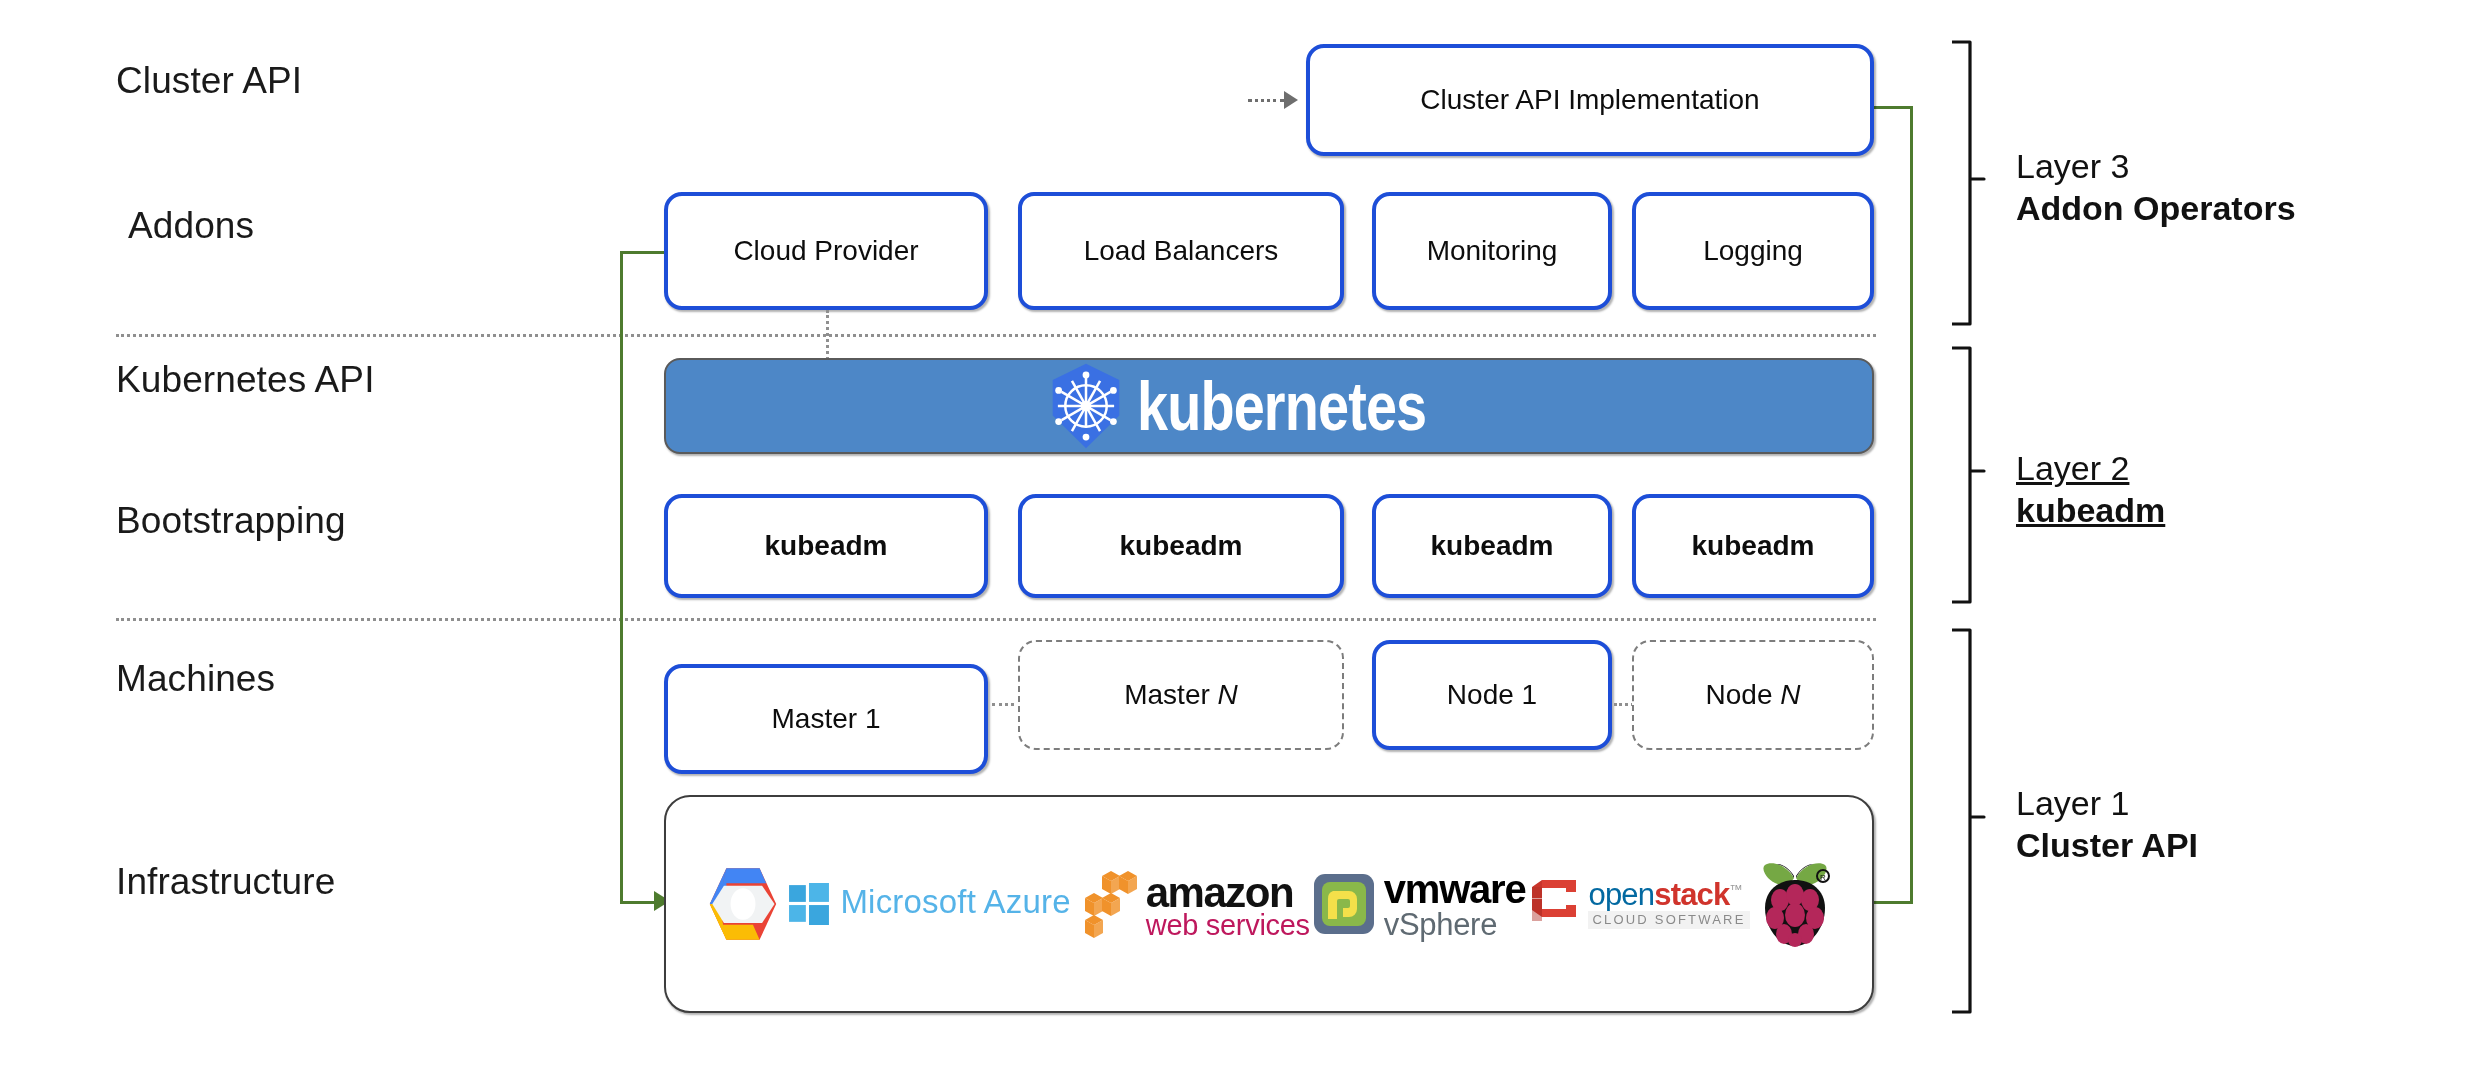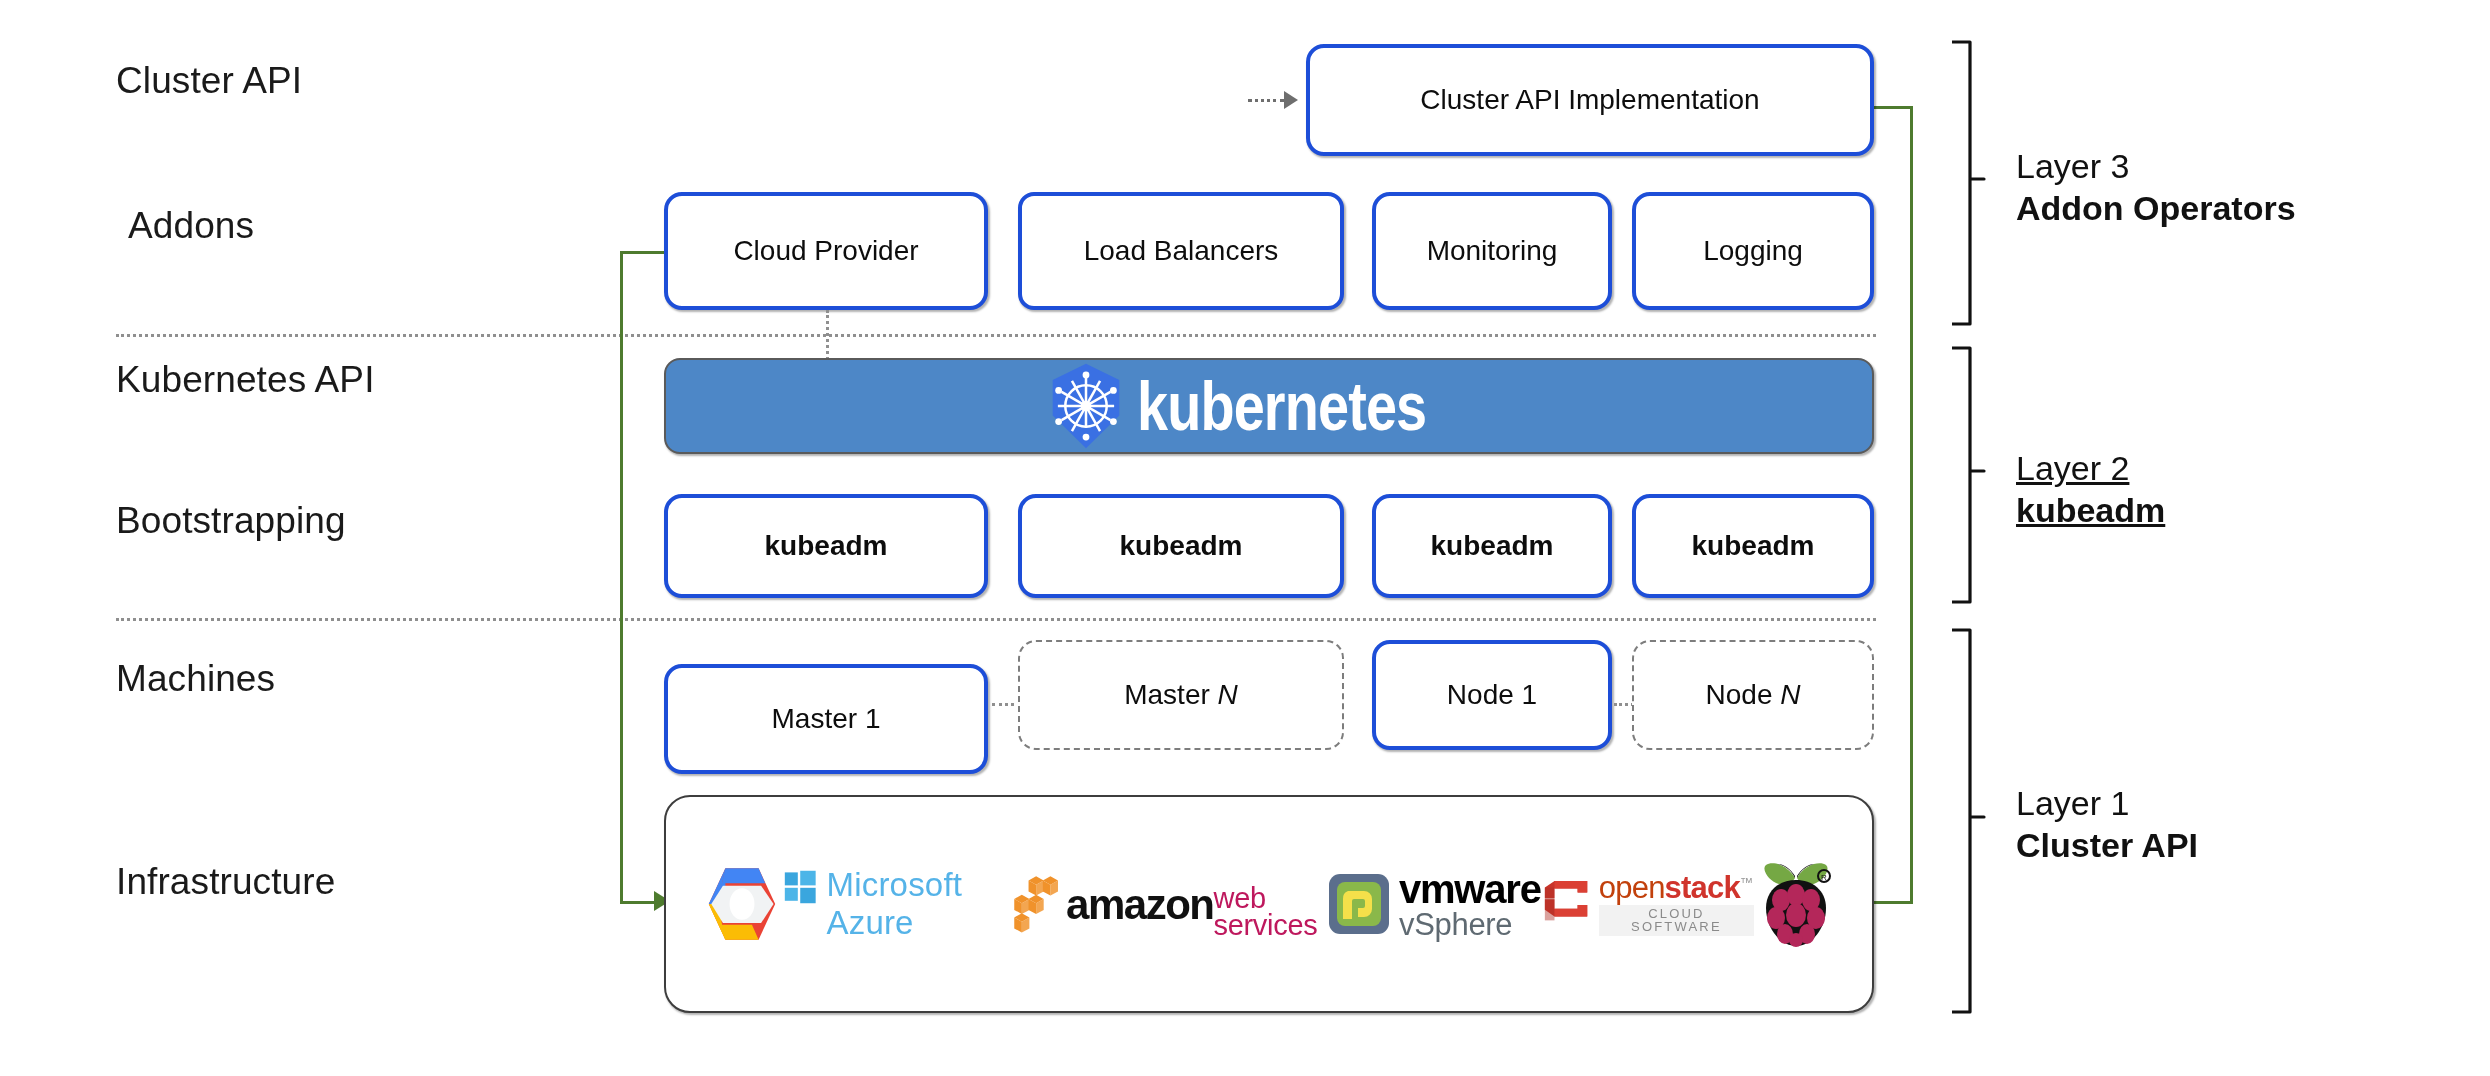--- a/index.html
+++ b/index.html
@@ -151,36 +151,36 @@
   .layer-cap .b{font-weight:bold;display:block;}
 
   
   .azure{display:flex;gap:10px;}
   .azure-text{
     color:#55b3e8;font-size:33px;letter-spacing:.2px;
     font-family:"Liberation Sans","DejaVu Sans",sans-serif;
   }
   
   .aws{display:flex;align-items:flex-end;gap:6px;}
-  .aws-words{display:flex;flex-direction:row;line-height:.95;}
+  .aws-words{display:flex;flex-direction:column;line-height:.95;}
   .aws-amazon{
     font-size:42px;font-weight:bold;color:#111;letter-spacing:-1.5px;
   }
   .aws-sub{font-size:29px;color:#be185d;letter-spacing:-.3px;}
   
   .vmw{display:flex;align-items:center;gap:9px;}
   .vmw-words{display:flex;flex-direction:column;line-height:1;}
   .vmw-top{font-size:40px;letter-spacing:-1.2px;color:#000;}
   .vmw-top b{font-weight:bold;}
   .vmw-bot{font-size:31px;color:#5f6a72;letter-spacing:-.3px;}
   
   .ostack{display:flex;align-items:center;gap:8px;}
   .ostack-words{display:flex;flex-direction:column;line-height:1.05;}
   .ostack-top{font-size:31px;letter-spacing:-.8px;}
-  .ostack-top .grey{color:#c2410c;}
+  .ostack-top .grey{color:#0369a1;}
   .ostack-top .red{color:#d0342c;font-weight:bold;}
   .ostack-top .tm{font-size:13px;vertical-align:super;color:#9a9a9a;}
   .ostack-bot{
     font-size:13px;color:#8a8a8a;letter-spacing:2.2px;
     background:#f2f2f2;padding:2px 4px;text-align:center;
   }
 </style>
 </head>
 <body>
 

